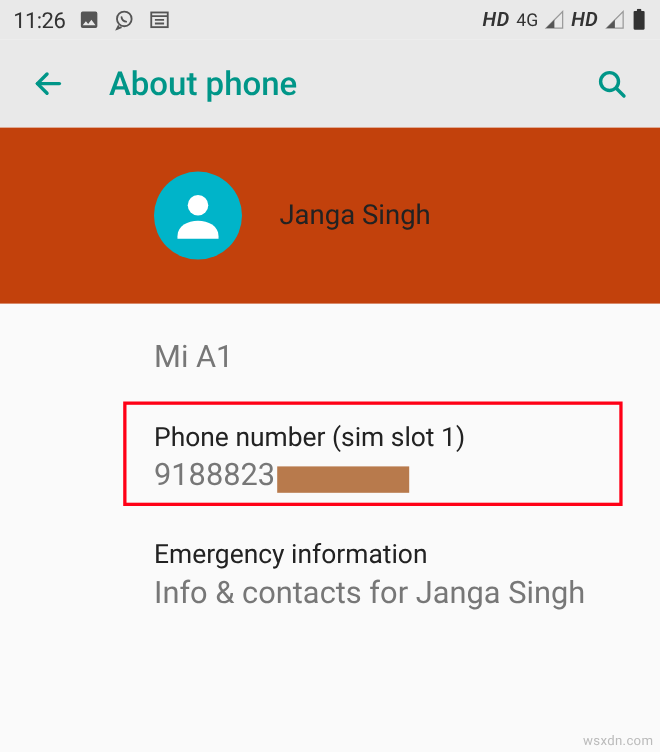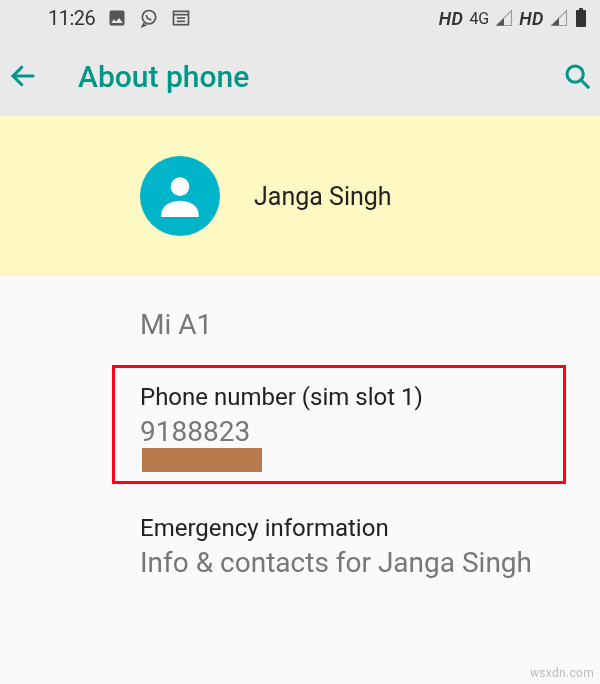--- a/index.html
+++ b/index.html
@@ -14,43 +14,43 @@
     .status-bar {
       height: 36px;
       background: #e9e9e9;
       display: flex;
       align-items: center;
       justify-content: space-between;
       padding: 0 12px;
       font-size: 20px;
       color: #333;
     }
-    .status-left { display: flex; align-items: center; gap: 12px; margin-left: 36px; }
+    .status-left { display: flex; align-items: center; gap: 12px; }
     .status-right { display: flex; align-items: center; gap: 6px; margin-left: 24px; }
     .status-icon { display: inline-flex; align-items: center; justify-content: center; }
     .clock { font-weight: 400; letter-spacing: -0.5px; }
     .hd-label { font-weight: 600; font-size: 18px; font-style: italic; letter-spacing: 0.5px; }
 
     .app-bar {
       height: 80px;
       background: #e9e9e9;
       display: flex;
       align-items: center;
-      padding: 0 8px;
+      padding: 0 29px;
       gap: 40px;
     }
     .app-title {
       color: #009688;
       font-size: 30px;
       font-weight: 500;
       flex: 1;
     }
 
     .profile-section {
-      background: #fef9c3;
+      background: #c2410c;
       padding: 40px 30px 40px 140px;
       display: flex;
       align-items: center;
       gap: 34px;
     }
     .avatar {
       width: 80px;
       height: 80px;
       border-radius: 50%;
       background: #00b4c9;
@@ -73,21 +73,21 @@
     }
     .list-item-title {
       font-size: 24px;
       color: #222;
       margin-bottom: 4px;
     }
     .list-item-sub {
       font-size: 28px;
       color: #777;
     }
-    .phone-value-wrap { display: flex; align-items: flex-start; flex-direction: column; }
+    .phone-value-wrap { display: flex; align-items: flex-end; }
     .redact {
       display: inline-block;
       width: 120px;
       height: 24px;
       background: #b87a4c;
       margin-left: 2px;
       vertical-align: middle;
     }
     .highlight-box {
       position: absolute;

